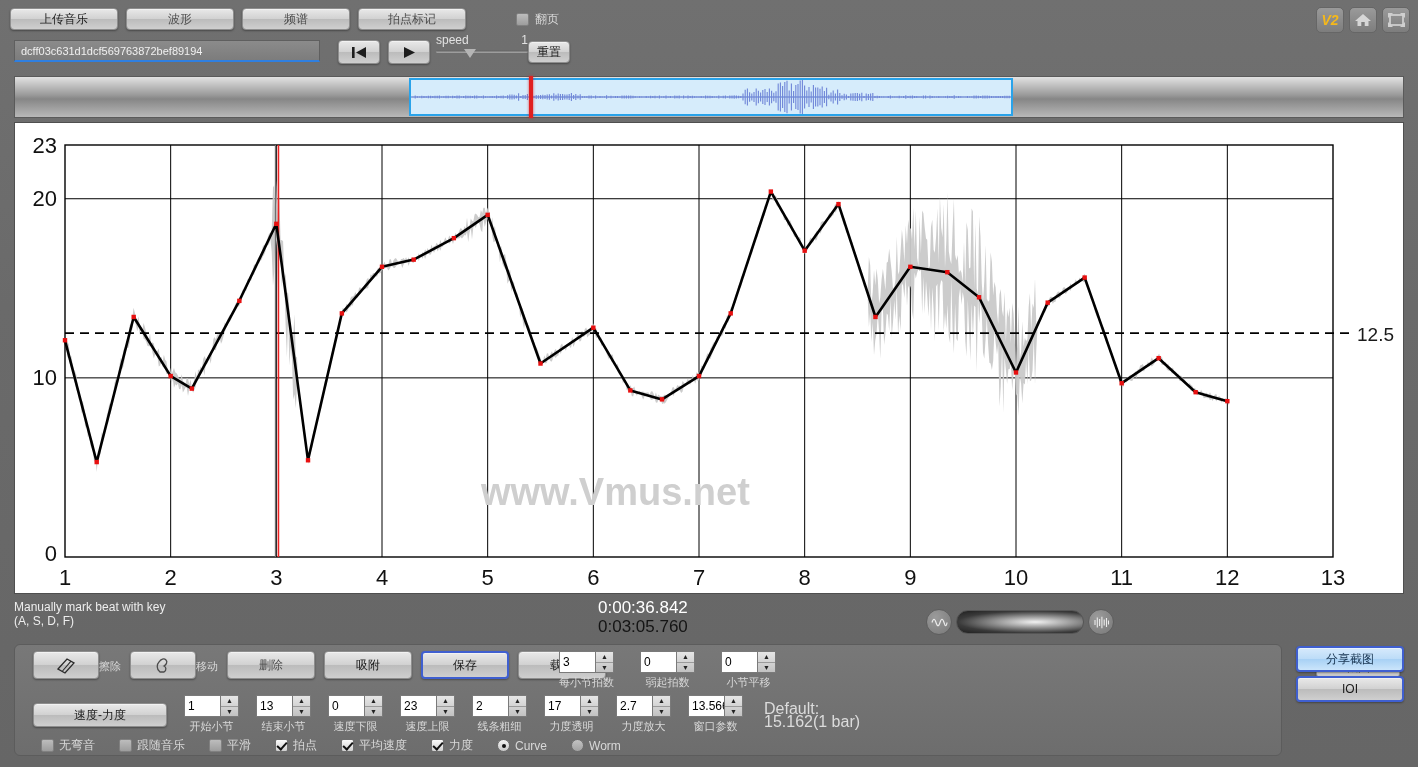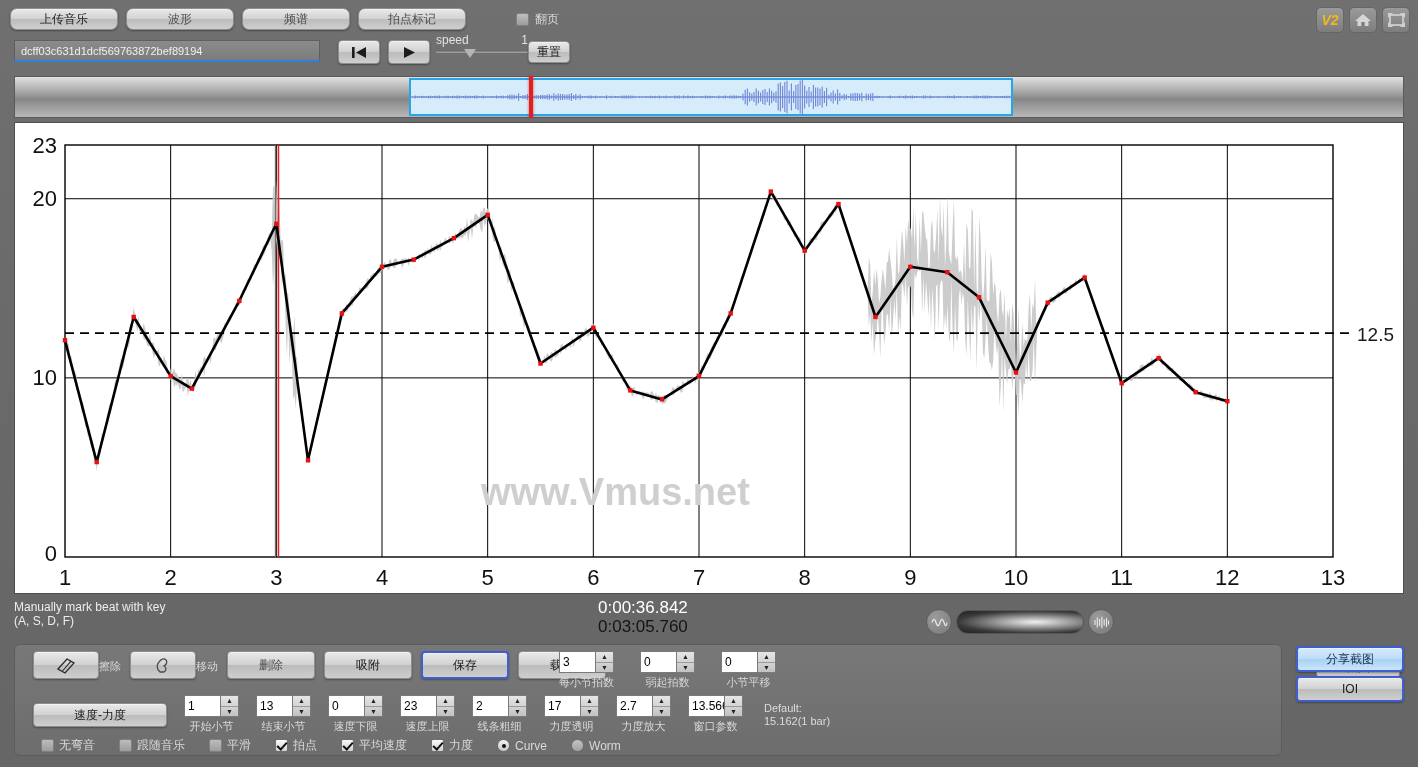--- a/index.html
+++ b/index.html
@@ -92,21 +92,21 @@
     font-size:7px; color:#222; line-height:1;
   }
   .spin .arrows > div:first-child { border-bottom:1px solid #9a9a9a; }
 
   .field-group { display:flex; flex-direction:column; align-items:center; }
   .field-group .cap { font-size:11px; color:#d9d9d9; margin-top:2px; white-space:nowrap; }
 
   
   #topbar { position:absolute; left:0; top:0; width:1418px; height:72px; }
   #tabrow { position:absolute; left:10px; top:8px; display:flex; gap:8px; align-items:center; }
-  #tabrow .btn { width:108px; height:22px;border-radius:7px; }
+  #tabrow .btn { width:108px; height:22px; }
   #flip-wrap { display:flex; align-items:center; gap:6px; margin-left:14px;padding-left:28px; }
 
   #urlbar {
     position:absolute; left:14px; top:40px; width:306px; height:22px;
     background: linear-gradient(180deg,#8b8b8b,#7c7c7c);
     border:1px solid #5f5f5f;
     border-bottom:2px solid #2f7fe0;
     color:#f0f0f0; font-size:11px;
     display:flex; align-items:center; padding-left:6px;
     overflow:hidden; white-space:nowrap;
@@ -197,21 +197,21 @@
   }
   #toolrow { position:absolute; left:18px; top:6px; display:flex; gap:9px; align-items:flex-start; }
   .toolbtn { width:66px; height:28px; }
   .toolcell { display:flex; flex-direction:row; align-items:center; }
   .toolcell .cap { font-size:11px; color:#dadada; margin-top:2px; }
   .wbtn { width:88px; height:28px; }
 
   #counterrow { position:absolute; left:544px; top:6px; display:flex; gap:26px; }
   #row2 { position:absolute; left:18px; top:50px; display:flex; gap:17px; align-items:center; }
   #svbtn { width:134px; height:24px; }
-  #defaultnote { font-size:11px; color:#dcdcdc; line-height:13px; margin-left:4px; margin-top:1px; white-space:nowrap; }
+  #defaultnote { font-size:16px; color:#dcdcdc; line-height:13px; margin-left:4px; margin-top:1px; white-space:nowrap; }
   #checkrow { position:absolute; left:26px; top:92px; display:flex; align-items:center; gap:0px; }
   .chk { display:flex; align-items:center; gap:5px; margin-right:24px; }
 
   #rightcol { position:absolute; left:1296px; top:646px; display:flex; flex-direction:column; gap:4px; }
   #rightcol .btn { width:108px; height:26px; }
 </style>
 </head>
 <body>
 
 <div id="topbar">

